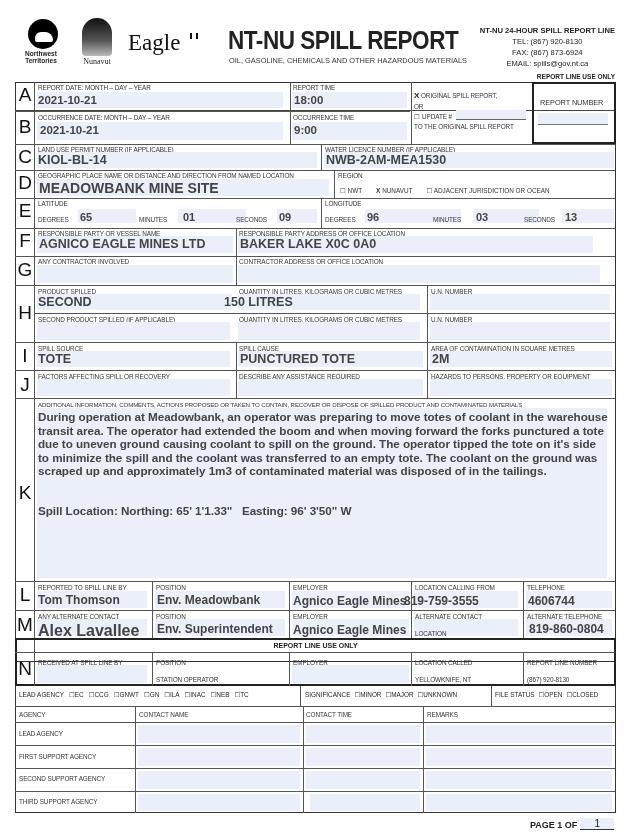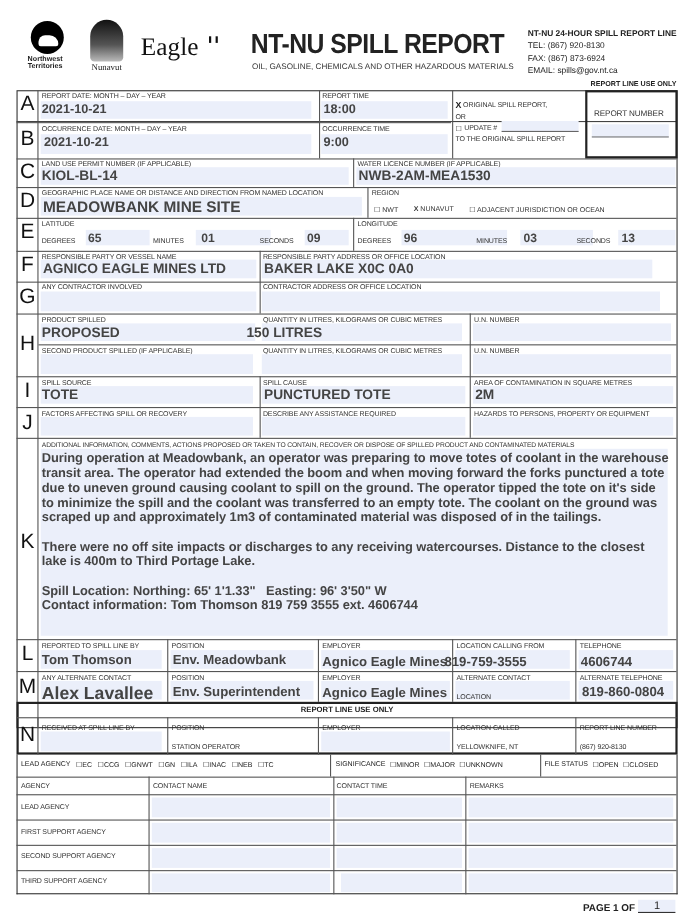--- a/index.html
+++ b/index.html
@@ -24,21 +24,21 @@
     <div class="abs" style="left:0;top:34px;width:50px;font-size:6.5px;font-weight:bold;text-align:center;line-height:7px">Northwest Territories</div>
   </div>
   <div class="abs" style="left:79px;top:18px;width:36px;height:46px">
     <div class="abs" style="left:3px;top:0;width:30px;height:38px;border-radius:15px 15px 4px 4px;background:linear-gradient(#111,#555 60%,#bbb);"></div>
     <div class="abs" style="left:0;top:39px;width:36px;font-size:8px;font-family:'Liberation Serif',serif;text-align:center">Nunavut</div>
   </div>
   <div class="abs" style="left:128px;top:30px;font-family:'Liberation Serif',serif;font-size:23px;color:#111">Eagle</div>
   <div class="abs" style="left:190px;top:33px;width:8px;height:6px;border-left:2px solid #111;border-right:2px solid #111"></div>
   <div class="abs" style="left:228px;top:26px;font-size:25px;font-weight:bold;color:#222;letter-spacing:-0.5px;transform:scaleX(0.9);transform-origin:left">NT-NU SPILL REPORT</div>
   <div class="abs" style="left:229px;top:56px;font-size:7.4px;color:#333">OIL, GASOLINE, CHEMICALS AND OTHER HAZARDOUS MATERIALS</div>
-  <div class="abs" style="right:20px;top:25px;text-align:left;line-height:11px">
+  <div class="abs" style="right:20px;top:25px;text-align:center;line-height:11px">
     <div style="font-size:7.6px;font-weight:bold">NT-NU 24-HOUR SPILL REPORT LINE</div>
     <div style="font-size:7.6px">TEL: (867) 920-8130</div>
     <div style="font-size:7.6px">FAX: (867) 873-6924</div>
     <div style="font-size:7.6px">EMAIL: spills@gov.nt.ca</div>
   </div>
   <div class="abs" style="right:20px;top:73px;font-size:6.5px;font-weight:bold">REPORT LINE USE ONLY</div>
 </div>
 
 <div class="abs" style="left:15px;top:82px;width:601px;height:580px;border:1.5px solid #333"></div>
 <div class="vl" style="left:34px;top:82px;height:580px"></div>
@@ -136,21 +136,21 @@
 <div class="letter" style="top:259px">G</div>
 <span class="lbl" style="left:38px;top:258px">ANY CONTRACTOR INVOLVED</span>
 <div class="fill" style="left:37px;top:265px;width:196px;height:18px"></div>
 <span class="lbl" style="left:239px;top:258px">CONTRACTOR ADDRESS OR OFFICE LOCATION</span>
 <div class="fill" style="left:238px;top:265px;width:362px;height:18px"></div>
 <div class="hl" style="left:15px;top:285px;width:600px"></div>
 
 <div class="letter" style="top:302px">H</div>
 <span class="lbl" style="left:38px;top:288px">PRODUCT SPILLED</span>
 <div class="fill" style="left:37px;top:294px;width:195px;height:16px"></div>
-<span class="val" style="left:38px;top:295px;font-size:12.5px">PROPOSED</span>
+<span class="val" style="left:38px;top:295px;font-size:12.5px">SECOND</span>
 <span class="lbl" style="left:239px;top:288px">QUANTITY IN LITRES, KILOGRAMS OR CUBIC METRES</span>
 <div class="fill" style="left:238px;top:294px;width:182px;height:16px"></div>
 <span class="val" style="left:224px;top:295px;font-size:12.5px">150 LITRES</span>
 <div class="vl" style="left:427px;top:285px;height:57px"></div>
 <span class="lbl" style="left:431px;top:288px">U.N. NUMBER</span>
 <div class="fill" style="left:430px;top:294px;width:180px;height:16px"></div>
 <div class="hl" style="left:35px;top:313px;width:580px"></div>
 <span class="lbl" style="left:38px;top:316px">SECOND PRODUCT SPILLED (IF APPLICABLE)</span>
 <div class="fill" style="left:37px;top:322px;width:193px;height:18px"></div>
 <span class="lbl" style="left:239px;top:316px">QUANTITY IN LITRES, KILOGRAMS OR CUBIC METRES</span>
@@ -181,24 +181,22 @@
 <span class="lbl" style="left:431px;top:373px">HAZARDS TO PERSONS, PROPERTY OR EQUIPMENT</span>
 <div class="fill" style="left:430px;top:379px;width:182px;height:17px"></div>
 <div class="hl" style="left:15px;top:398px;width:600px"></div>
 
 <div class="letter" style="top:482px">K</div>
 <span class="lbl" style="left:38px;top:401px;font-size:6.1px">ADDITIONAL INFORMATION, COMMENTS, ACTIONS PROPOSED OR TAKEN TO CONTAIN, RECOVER OR DISPOSE OF SPILLED PRODUCT AND CONTAMINATED MATERIALS</span>
 <div class="fill" style="left:37px;top:408px;width:570px;height:170px"></div>
 <div class="abs" style="left:38px;top:410px;width:570px;font-weight:bold;color:#444;font-size:11.7px;line-height:13.5px;letter-spacing:-0.05px">
   <div>During operation at Meadowbank, an operator was preparing to move totes of coolant in the warehouse transit area.  The operator had extended the boom and when moving forward the forks punctured a tote due to uneven ground causing coolant to spill on the ground.  The operator tipped the tote on it's side to minimize the spill and the coolant was transferred to an empty tote.  The coolant on the ground was scraped up and approximately 1m3 of contaminated material was disposed of in the tailings.</div>
   <div style="height:13px"></div>
-  <div>There were no off site impacts or discharges to any receiving watercourses.  Distance to the closest lake is 400m to Third Portage Lake.</div>
   <div style="height:13px"></div>
   <div style="white-space:pre">Spill Location: Northing: 65' 1'1.33"   Easting: 96' 3'50" W</div>
-  <div>Contact information: Tom Thomson 819 759 3555 ext. 4606744</div>
 </div>
 <div class="hl" style="left:15px;top:581px;width:600px"></div>
 
 <div class="letter" style="top:584px">L</div>
 <span class="lbl" style="left:38px;top:584px">REPORTED TO SPILL LINE BY</span>
 <div class="fill" style="left:37px;top:591px;width:110px;height:17px"></div>
 <span class="val" style="left:38px;top:593px;font-size:12px">Tom Thomson</span>
 <div class="vl" style="left:152px;top:581px;height:57px"></div>
 <span class="lbl" style="left:156px;top:584px">POSITION</span>
 <div class="fill" style="left:155px;top:591px;width:130px;height:17px"></div>

